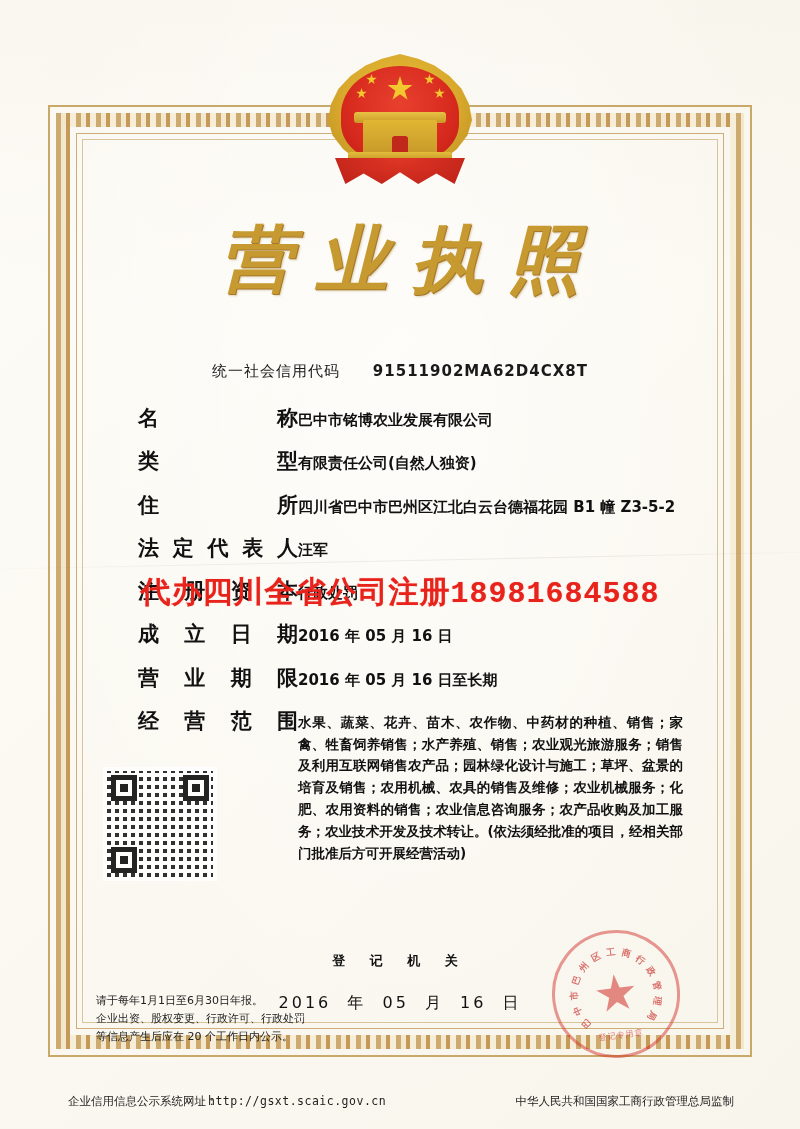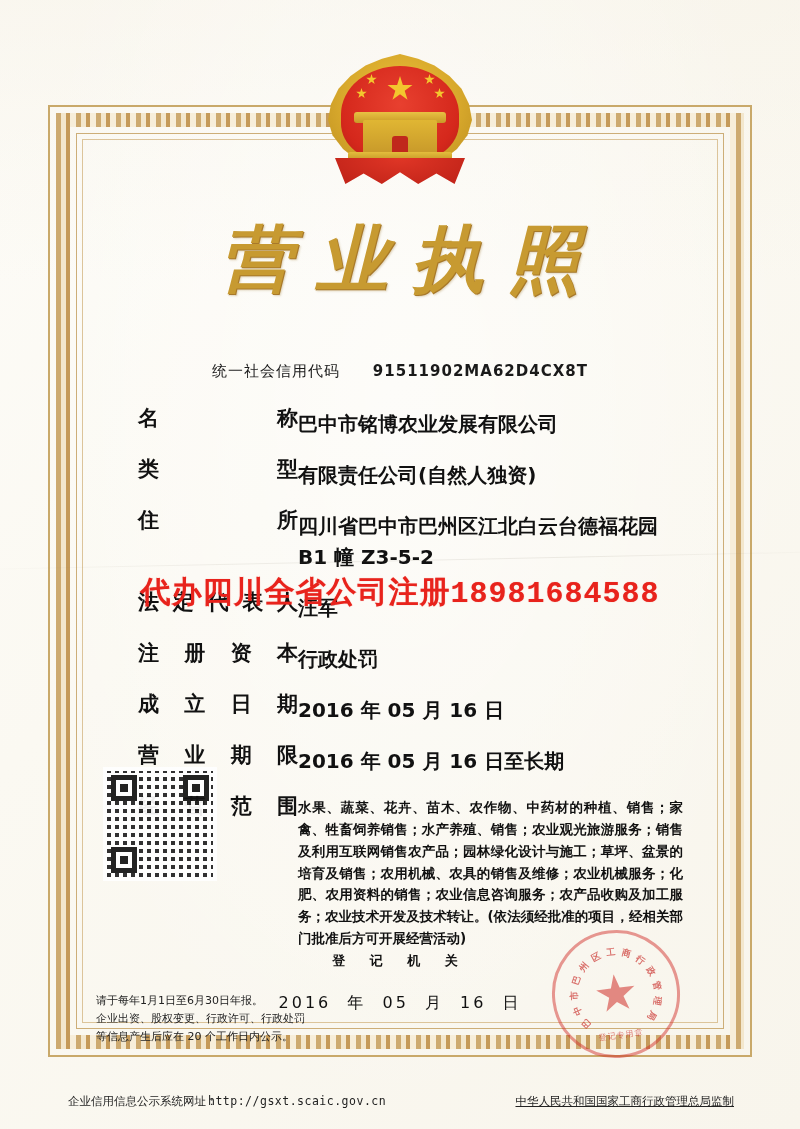--- a/index.html
+++ b/index.html
@@ -144,21 +144,21 @@
   .fields { position: absolute; left: 138px; top: 404px; right: 110px; }
   .row { display: flex; align-items: flex-start; margin-bottom: 15px; }
   .row .lbl {
     width: 160px; flex: 0 0 160px;
     font-size: 21px; font-weight: 700; color: #111;
     font-family: "DejaVu Sans", sans-serif;
     display: flex; justify-content: space-between;
   }
   .row .lbl.spread > span { display: inline-block; }
   .row .val {
-    font-size: 20px; color: #111; padding-top: 5px;
+    font-size: 15px; color: #111; padding-top: 5px;
     font-family: "DejaVu Sans", sans-serif; font-weight: 600;
     line-height: 1.55;
   }
   .row .val.scope { font-size: 13.5px; line-height: 1.62; max-width: 385px; text-align: justify; }
 
   
   .qr {
     position: absolute; left: 104px; top: 768px;
     width: 112px; height: 112px;
     background:
@@ -234,21 +234,21 @@
   }
 
   
   .footer {
     position: absolute; left: 0; right: 0; bottom: 28px;
     display: flex; align-items: center; font-size: 11.5px; color: #222;
     font-family: "DejaVu Sans", sans-serif;
   }
   .footer .f-left { position: absolute; left: 68px; }
   .footer .f-url  { position: absolute; left: 208px; font-family: "DejaVu Sans Mono", monospace; letter-spacing: .5px;}
-  .footer .f-right{ position: absolute; right: 66px; text-decoration: underline; }
+  .footer .f-right{ position: absolute; right: 66px; }
 
   
   .fold {
     position: absolute; left: -40px; top: 560px; width: 900px; height: 1px;
     background: linear-gradient(90deg, rgba(0,0,0,0.0), rgba(120,110,90,0.10) 30%, rgba(120,110,90,0.12) 70%, rgba(0,0,0,0));
     transform: rotate(-1.2deg);
     pointer-events: none;
   }
 </style>
 </head>

